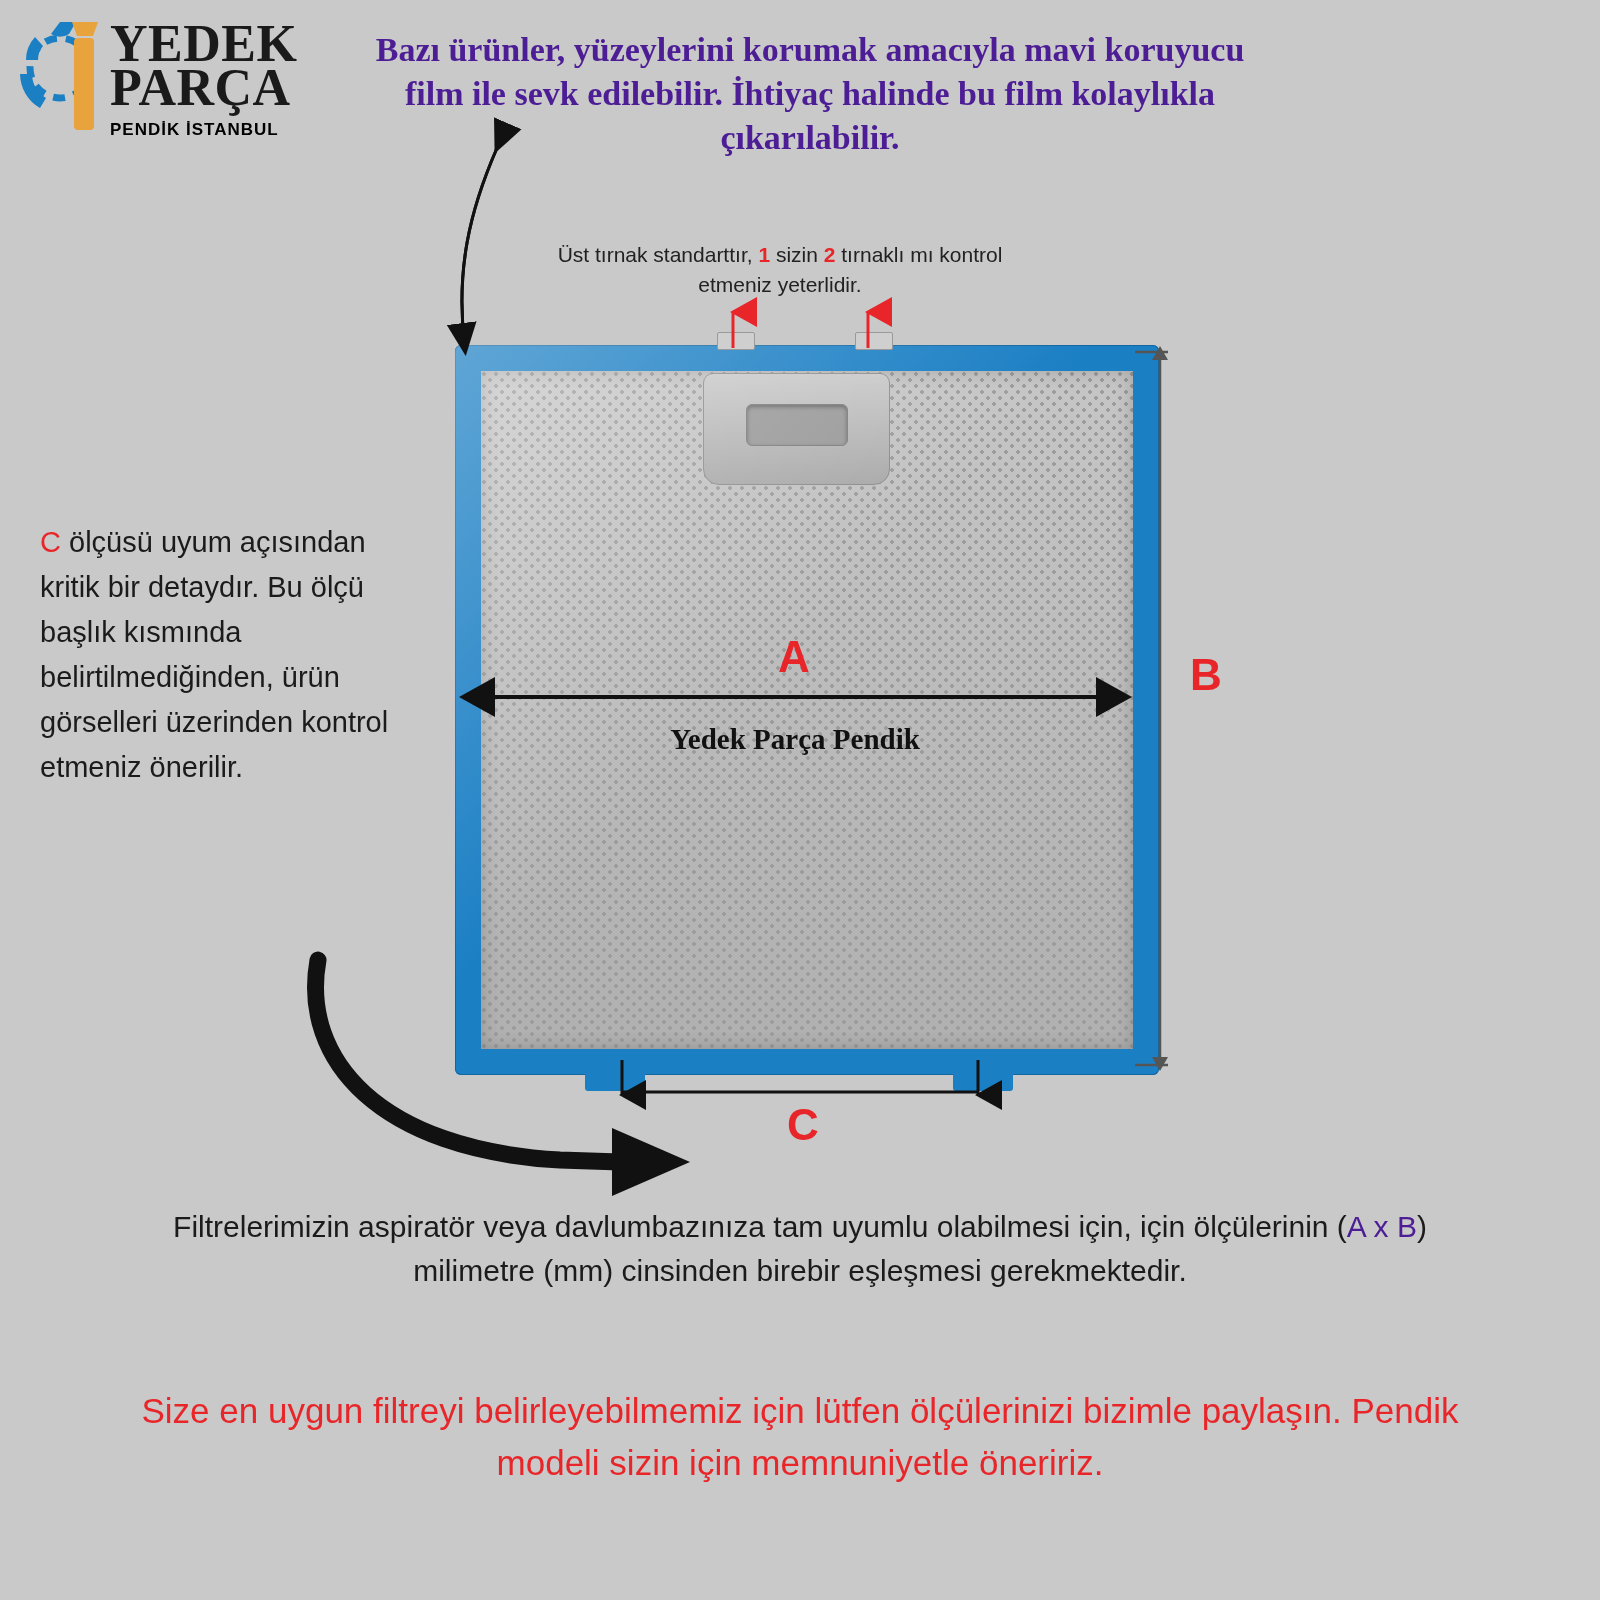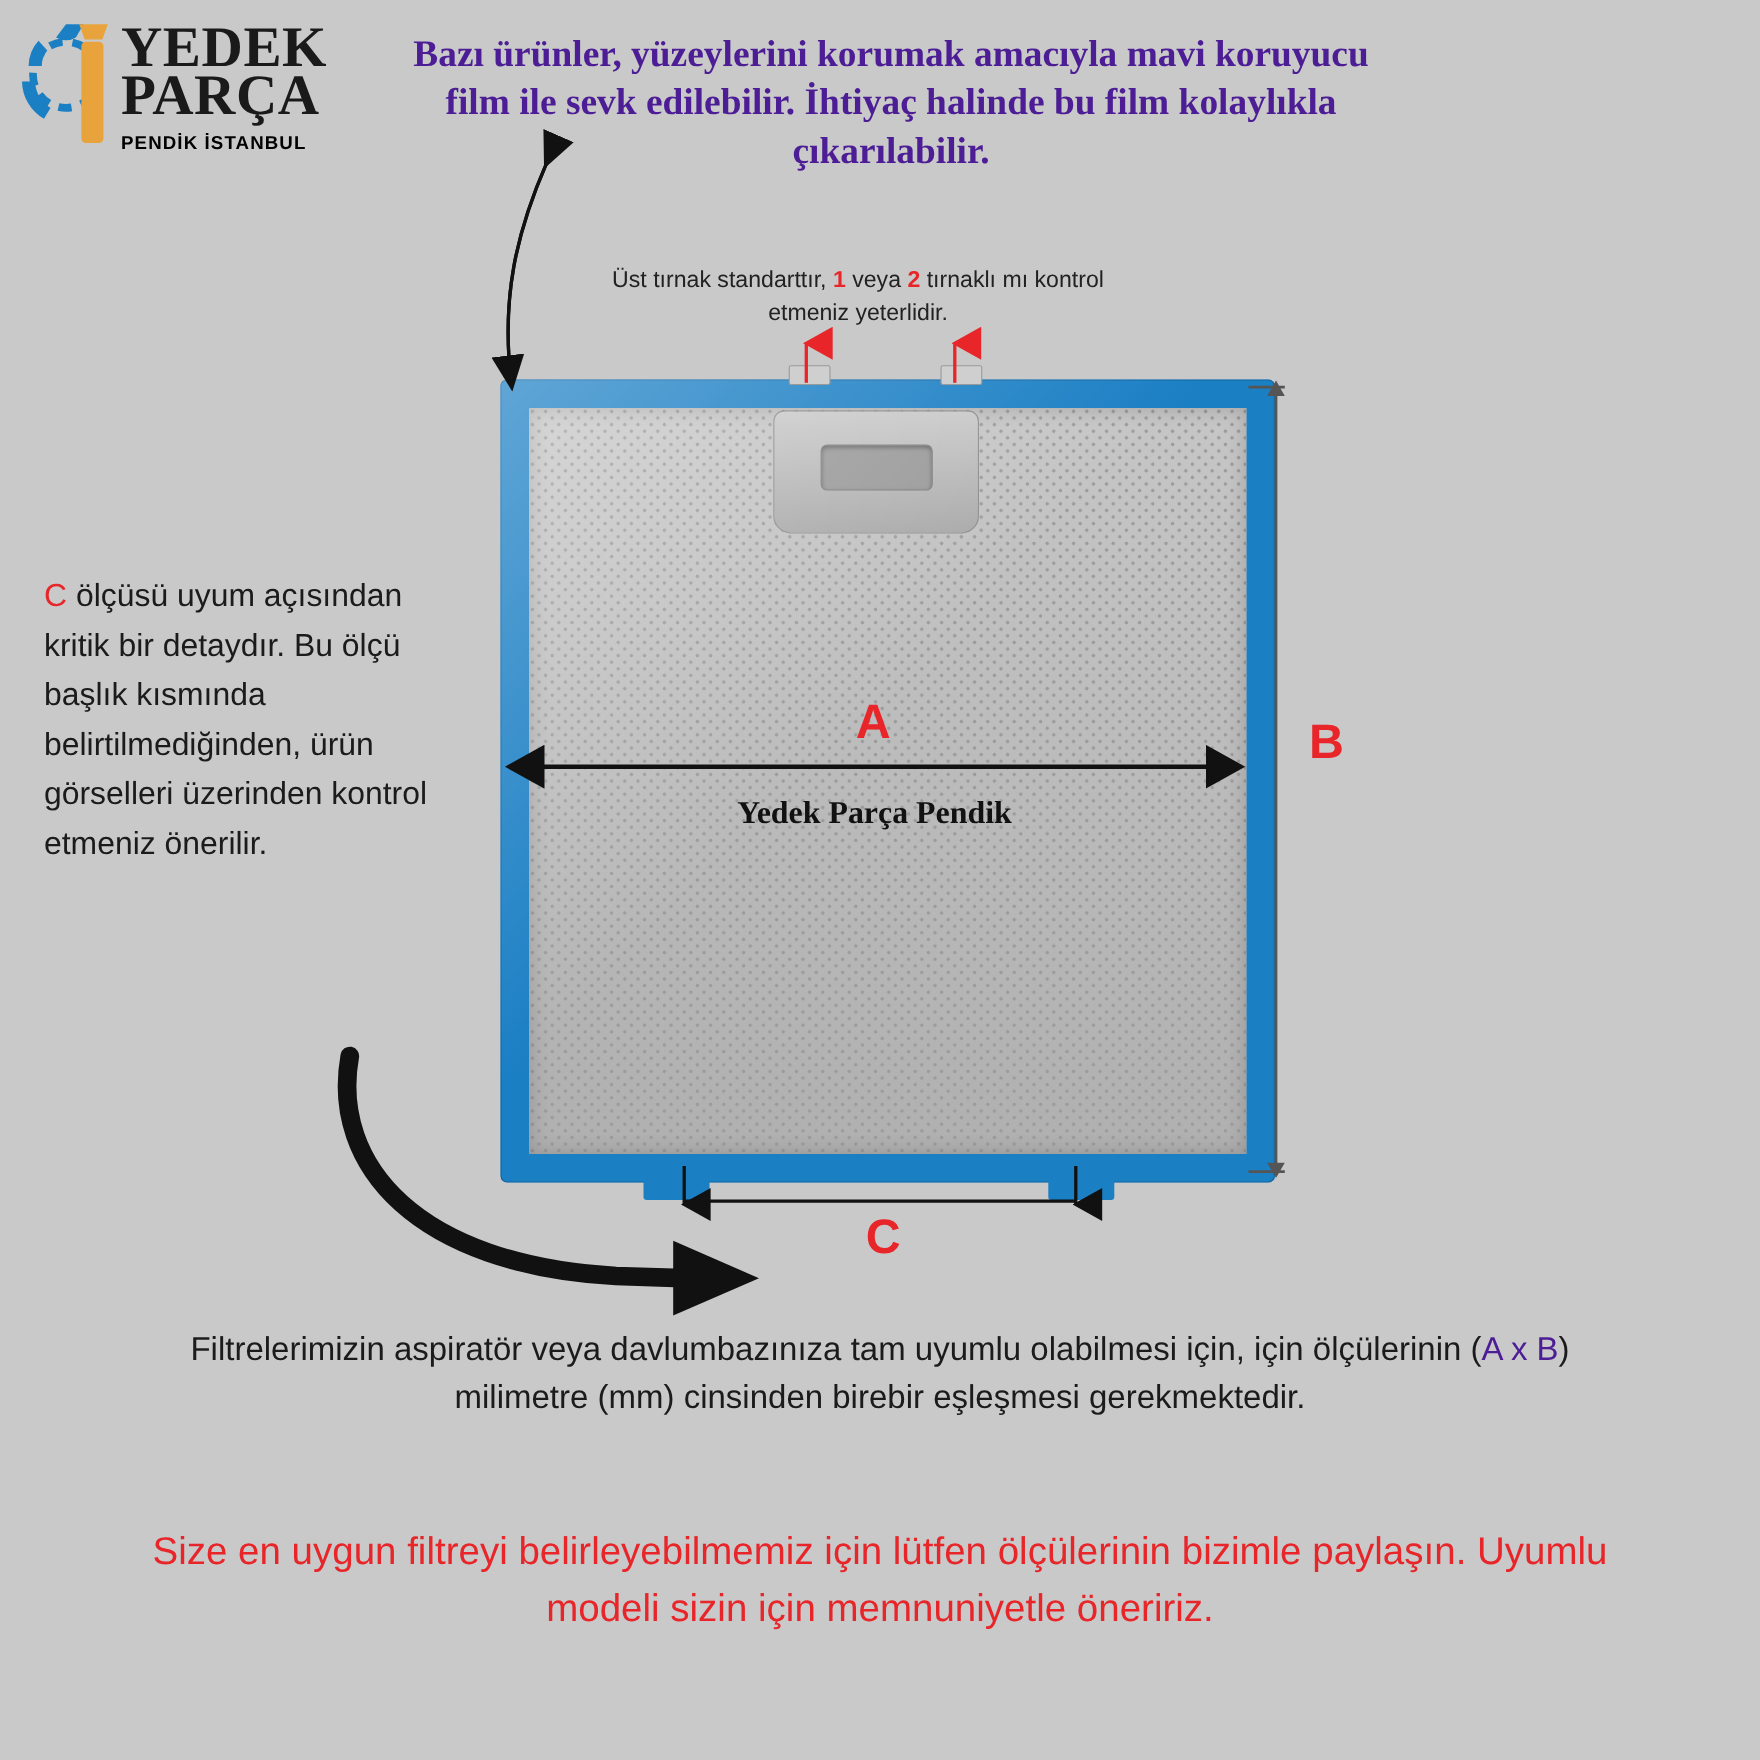--- a/index.html
+++ b/index.html
@@ -258,21 +258,21 @@
     <div class="logo-text">
       <div>YEDEK</div>
       <div>PARÇA</div>
     </div>
     <div class="logo-sub">PENDİK İSTANBUL</div>
   </div>
 
   <div class="headline">Bazı ürünler, yüzeylerini korumak amacıyla mavi koruyucu film ile sevk edilebilir. İhtiyaç halinde bu film kolaylıkla çıkarılabilir.</div>
 
   <div class="topnote">
-    <span>Üst tırnak standarttır, </span><span class="num">1</span><span> veya </span><span class="num">2</span><span> tırnaklı mı kontrol etmeniz yeterlidir.</span>
+    <span>Üst tırnak standarttır, </span><span class="num">1</span><span> sizin </span><span class="num">2</span><span> tırnaklı mı kontrol etmeniz yeterlidir.</span>
   </div>
 
   <div class="leftpara">
     <span class="red">C</span><span> ölçüsü uyum açısından kritik bir detaydır. Bu ölçü başlık kısmında belirtilmediğinden, ürün görselleri üzerinden kontrol etmeniz önerilir.</span>
   </div>
 
   <div class="filter-wrap">
     <div class="filter-frame">
       <div class="filter-mesh"></div>
       <div class="handle">
@@ -328,15 +328,15 @@
     <line x1="978" y1="1060" x2="978" y2="1095" stroke="#111" stroke-width="3" marker-end="url(#arrDown)"></line>
 
     <path d="M318,960 C300,1060 380,1150 560,1160 L620,1162" fill="none" stroke="#111" stroke-width="17" stroke-linecap="round"></path>
     <path d="M612,1128 L690,1162 L612,1196 z" fill="#111"></path>
   </svg>
 
   <div class="bottompara">
     <span>Filtrelerimizin aspiratör veya davlumbazınıza tam uyumlu olabilmesi için, için ölçülerinin (</span><span class="red">A x B</span><span>) milimetre (mm) cinsinden birebir eşleşmesi gerekmektedir.</span>
   </div>
 
-  <div class="redpara">Size en uygun filtreyi belirleyebilmemiz için lütfen ölçülerinin bizimle paylaşın. Uyumlu modeli sizin için memnuniyetle öneririz.</div>
+  <div class="redpara">Size en uygun filtreyi belirleyebilmemiz için lütfen ölçülerinizi bizimle paylaşın. Pendik modeli sizin için memnuniyetle öneririz.</div>
 
 </div>
 
 </body></html>

